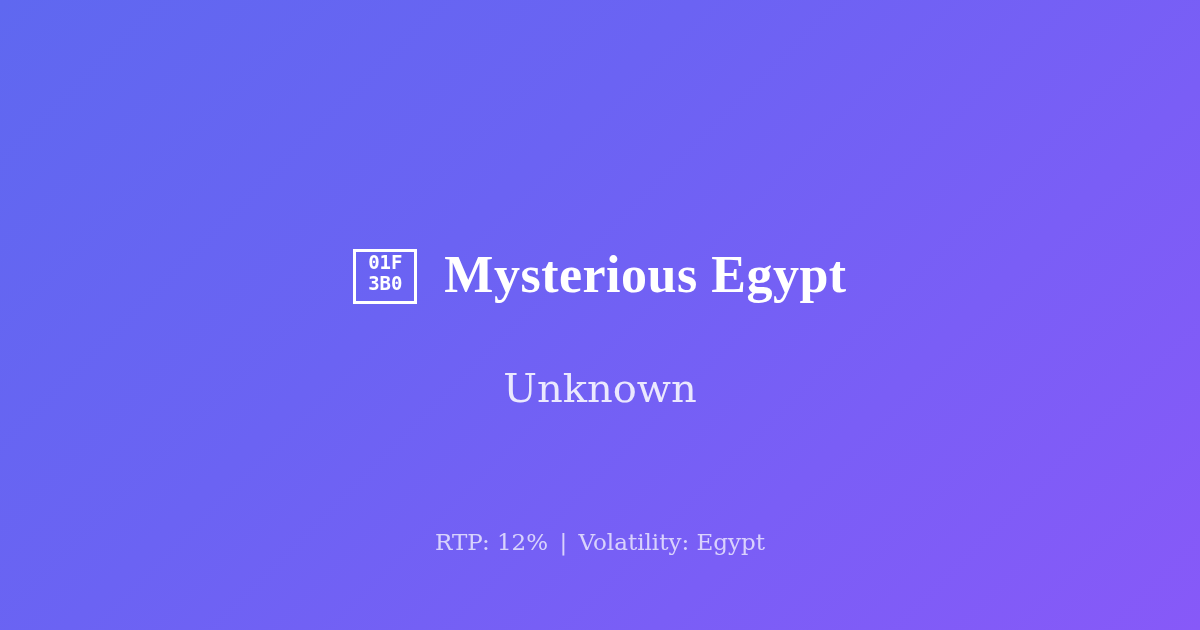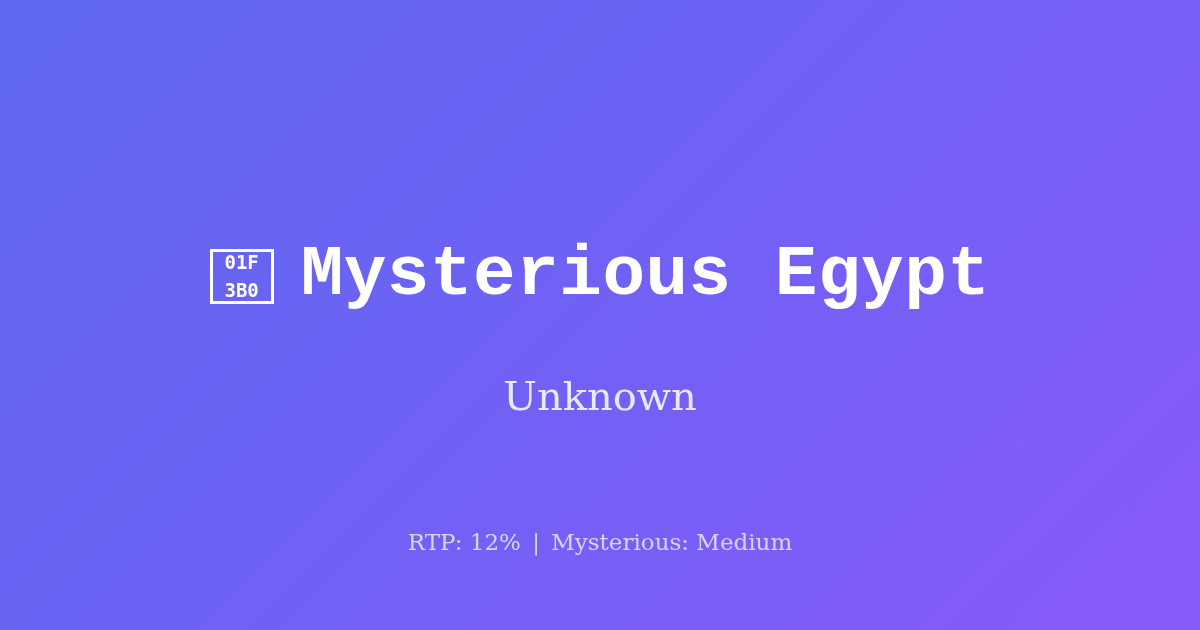--- a/index.html
+++ b/index.html
@@ -36,61 +36,60 @@
     display: flex;
     align-items: center;
     justify-content: center;
     white-space: nowrap;
   }
 
   .tofu-glyph {
     display: inline-flex;
     flex-direction: column;
     align-items: center;
-    justify-content: space-between;
+    justify-content: flex-start;
     box-sizing: border-box;
     width: 64px;
     height: 55px;
     border: 3px solid #ffffff;
     font-family: "DejaVu Sans Mono", "Liberation Mono", monospace;
     font-size: 19px;
     line-height: 21px;
     font-weight: 700;
     letter-spacing: 0px;
     color: #ffffff;
     margin-right: 27px;
     position: relative;
     top: 1px;
   }
   .tofu-glyph span {
     display: block;
   }
 
   .title-text {
-    font-family: Liberation Mono, monospace;
+    font-family: Liberation Serif, serif;
     font-weight: 700;
-    font-size: 71px;
+    font-size: 52px;
     line-height: 80px;
     color: #ffffff;
     letter-spacing: 0.5px;
   }
 
   
   .subtitle {
     position: absolute;
     top: 364px;
     left: 0;
     right: 0;
     text-align: center;
     font-family: "DejaVu Serif", "Liberation Serif", serif;
     font-weight: 400;
     font-size: 40px;
     line-height: 48px;
     color: rgba(255, 255, 255, 0.86);
-    margin-top: 8px;
   }
 
   
   .meta {
     position: absolute;
     top: 527px;
     left: 0;
     right: 0;
     text-align: center;
     font-family: "DejaVu Serif", "Liberation Serif", serif;
@@ -114,16 +113,16 @@
       <span>3B0</span>
     </span>
     <span class="title-text">Mysterious Egypt</span>
   </div>
 
   <div class="subtitle">Unknown</div>
 
   <div class="meta">
     <span>RTP: 12%</span>
     <span class="sep">|</span>
-    <span>Mysterious: Medium</span>
+    <span>Volatility: Egypt</span>
   </div>
 
 </div>
 
 </body></html>

